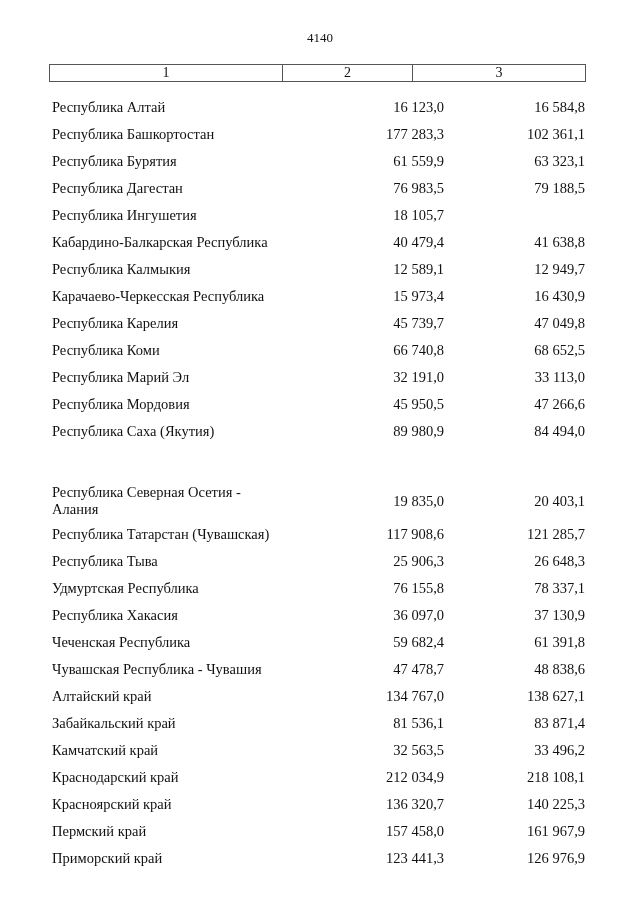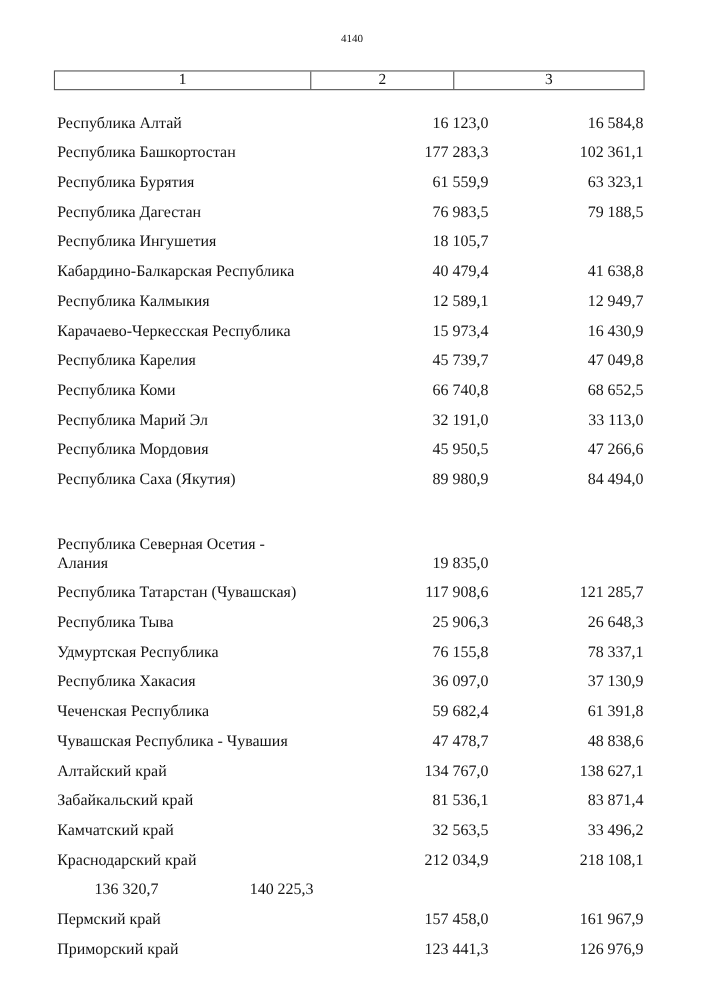--- a/index.html
+++ b/index.html
@@ -1,27 +1,27 @@
 <!DOCTYPE html>
 <html><head>
   <meta charset="utf-8">
   <style>
     html, body { margin: 0; padding: 0; background: #ffffff; }
     body { width: 640px; height: 905px; position: relative; overflow: hidden;
            font-family: "Liberation Serif", serif; color: #111; }
     .page-number { position: absolute; top: 30px; left: 0; width: 640px; text-align: center;
-                   font-size: 10px; }
+                   font-size: 13px; }
     .header-table { position: absolute; top: 64px; left: 49px; width: 537px; height: 18px;
                     border: 1px solid #555; box-sizing: border-box; display: flex; }
     .header-cell { height: 100%; text-align: center; font-size: 14px; line-height: 16px; box-sizing: border-box; }
     .header-cell.c1 { width: 233px; border-right: 1px solid #555; }
     .header-cell.c2 { width: 130px; border-right: 1px solid #555; }
     .header-cell.c3 { flex: 1; }
     .rows { position: absolute; top: 94px; left: 52px; width: 540px; }
-    .row { display: flex; align-items: flex-end; height: 27px; font-size: 14.5px; }
+    .row { display: flex; align-items: center; height: 27px; font-size: 14.5px; }
     .row.tall { height: 40px; margin-top: 36px; }
     .row .name { width: 300px; line-height: 17px; }
     .row .v2 { width: 92px; text-align: right; }
     .row .v3 { width: 141px; text-align: right; }
     .row.tall .v2, .row.tall .v3 { line-height: 17px; }
   </style>
 </head>
 <body>
 
 <div class="page-number">4140</div>
@@ -93,20 +93,21 @@
       <span class="v3">47 266,6</span>
     </div>
   <div class="row">
       <span class="name">Республика Саха (Якутия)</span>
       <span class="v2">89 980,9</span>
       <span class="v3">84 494,0</span>
     </div>
   <div class="row tall">
       <span class="name" style="width:230px;margin-right:70px;">Республика Северная Осетия - Алания</span>
       <span class="v2">19 835,0</span>
+      <span class="v3">20 403,1</span>
     </div>
   <div class="row">
       <span class="name">Республика Татарстан (Чувашская)</span>
       <span class="v2">117 908,6</span>
       <span class="v3">121 285,7</span>
     </div>
   <div class="row">
       <span class="name">Республика Тыва</span>
       <span class="v2">25 906,3</span>
       <span class="v3">26 648,3</span>
@@ -145,20 +146,21 @@
       <span class="name">Камчатский край</span>
       <span class="v2">32 563,5</span>
       <span class="v3">33 496,2</span>
     </div>
   <div class="row">
       <span class="name">Краснодарский край</span>
       <span class="v2">212 034,9</span>
       <span class="v3">218 108,1</span>
     </div>
   <div class="row">
+      <span class="name">Красноярский край</span>
       <span class="v2">136 320,7</span>
       <span class="v3">140 225,3</span>
     </div>
   <div class="row">
       <span class="name">Пермский край</span>
       <span class="v2">157 458,0</span>
       <span class="v3">161 967,9</span>
     </div>
   <div class="row">
       <span class="name">Приморский край</span>

